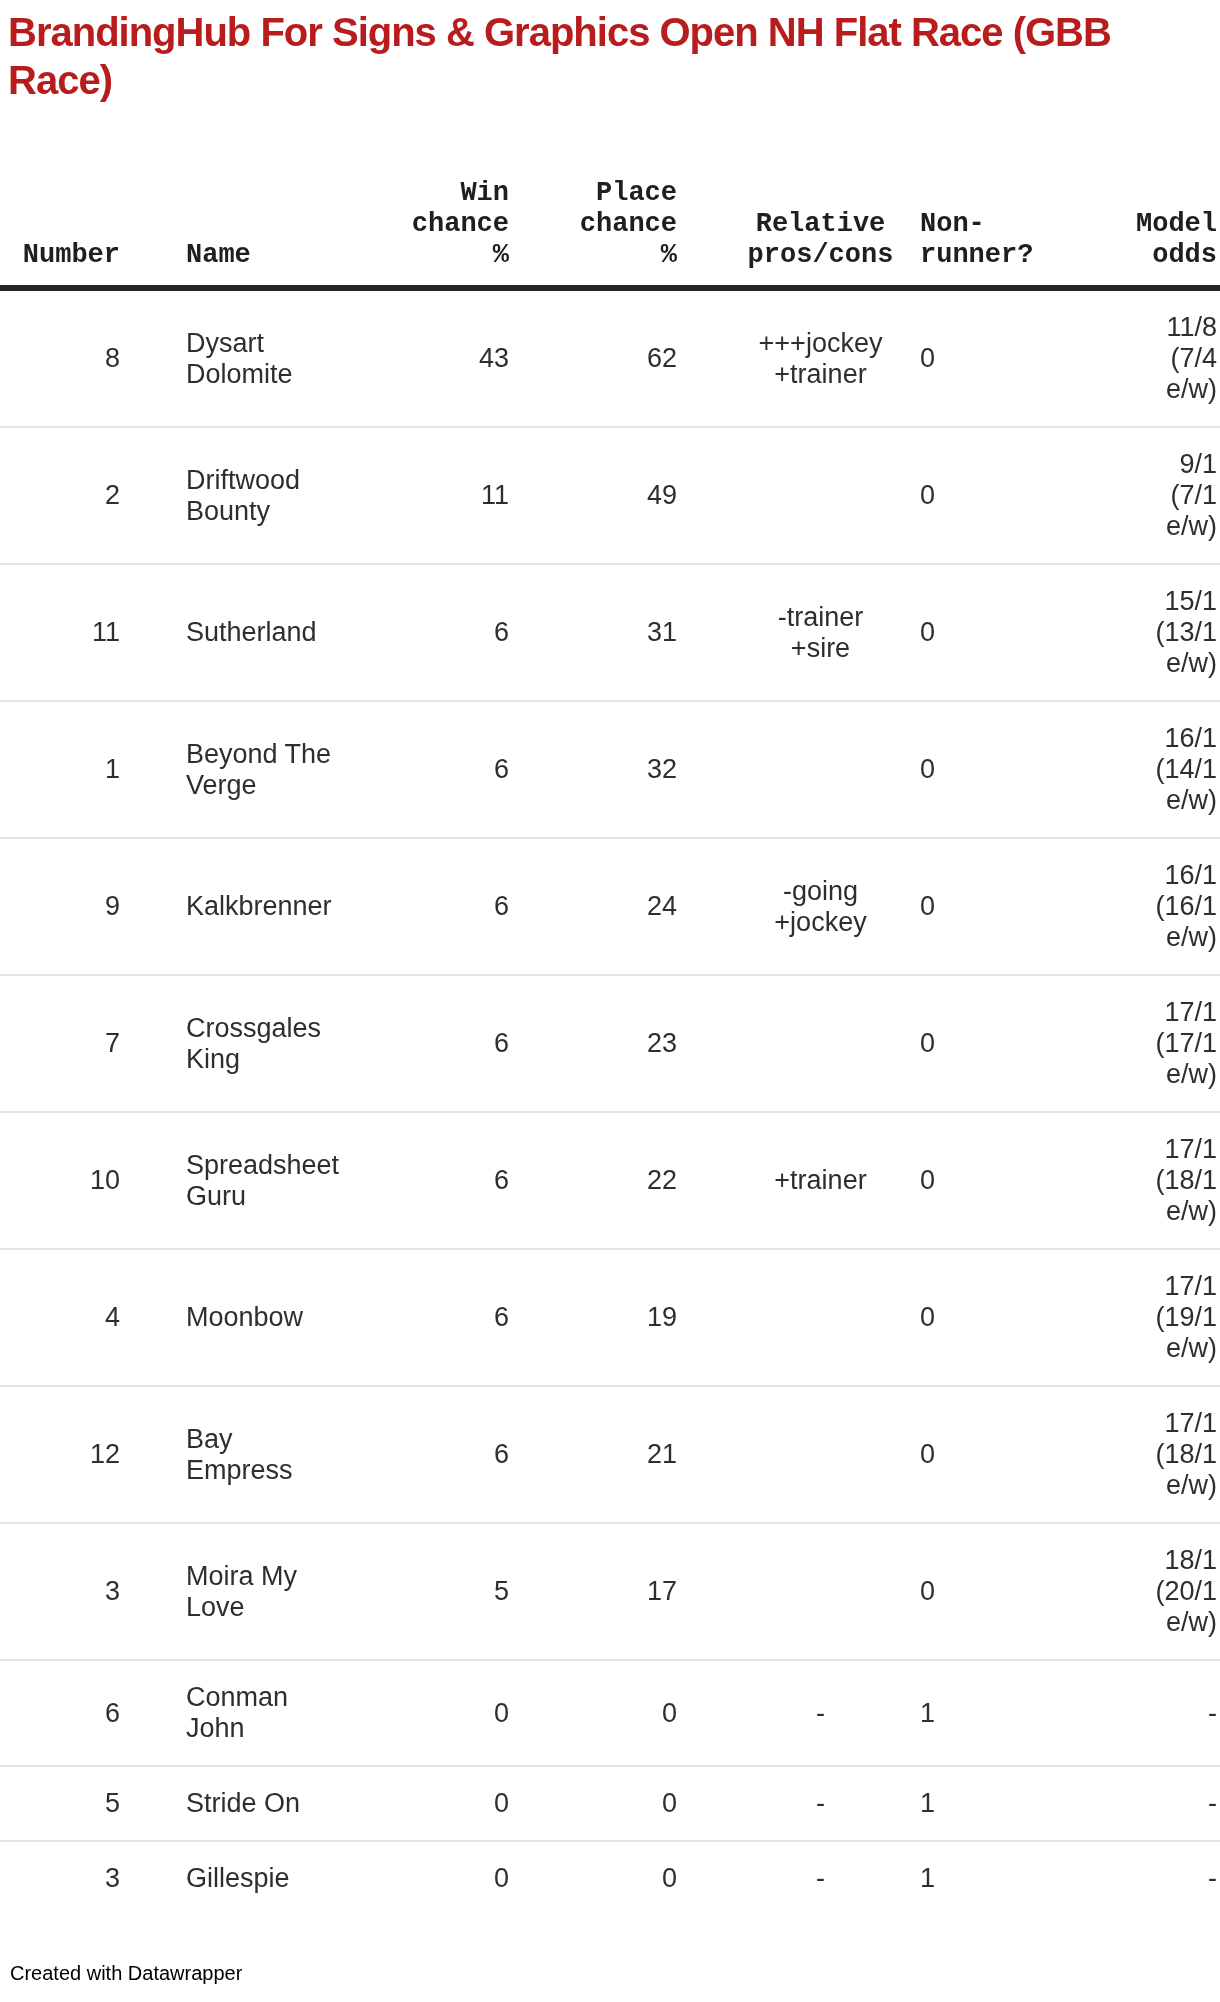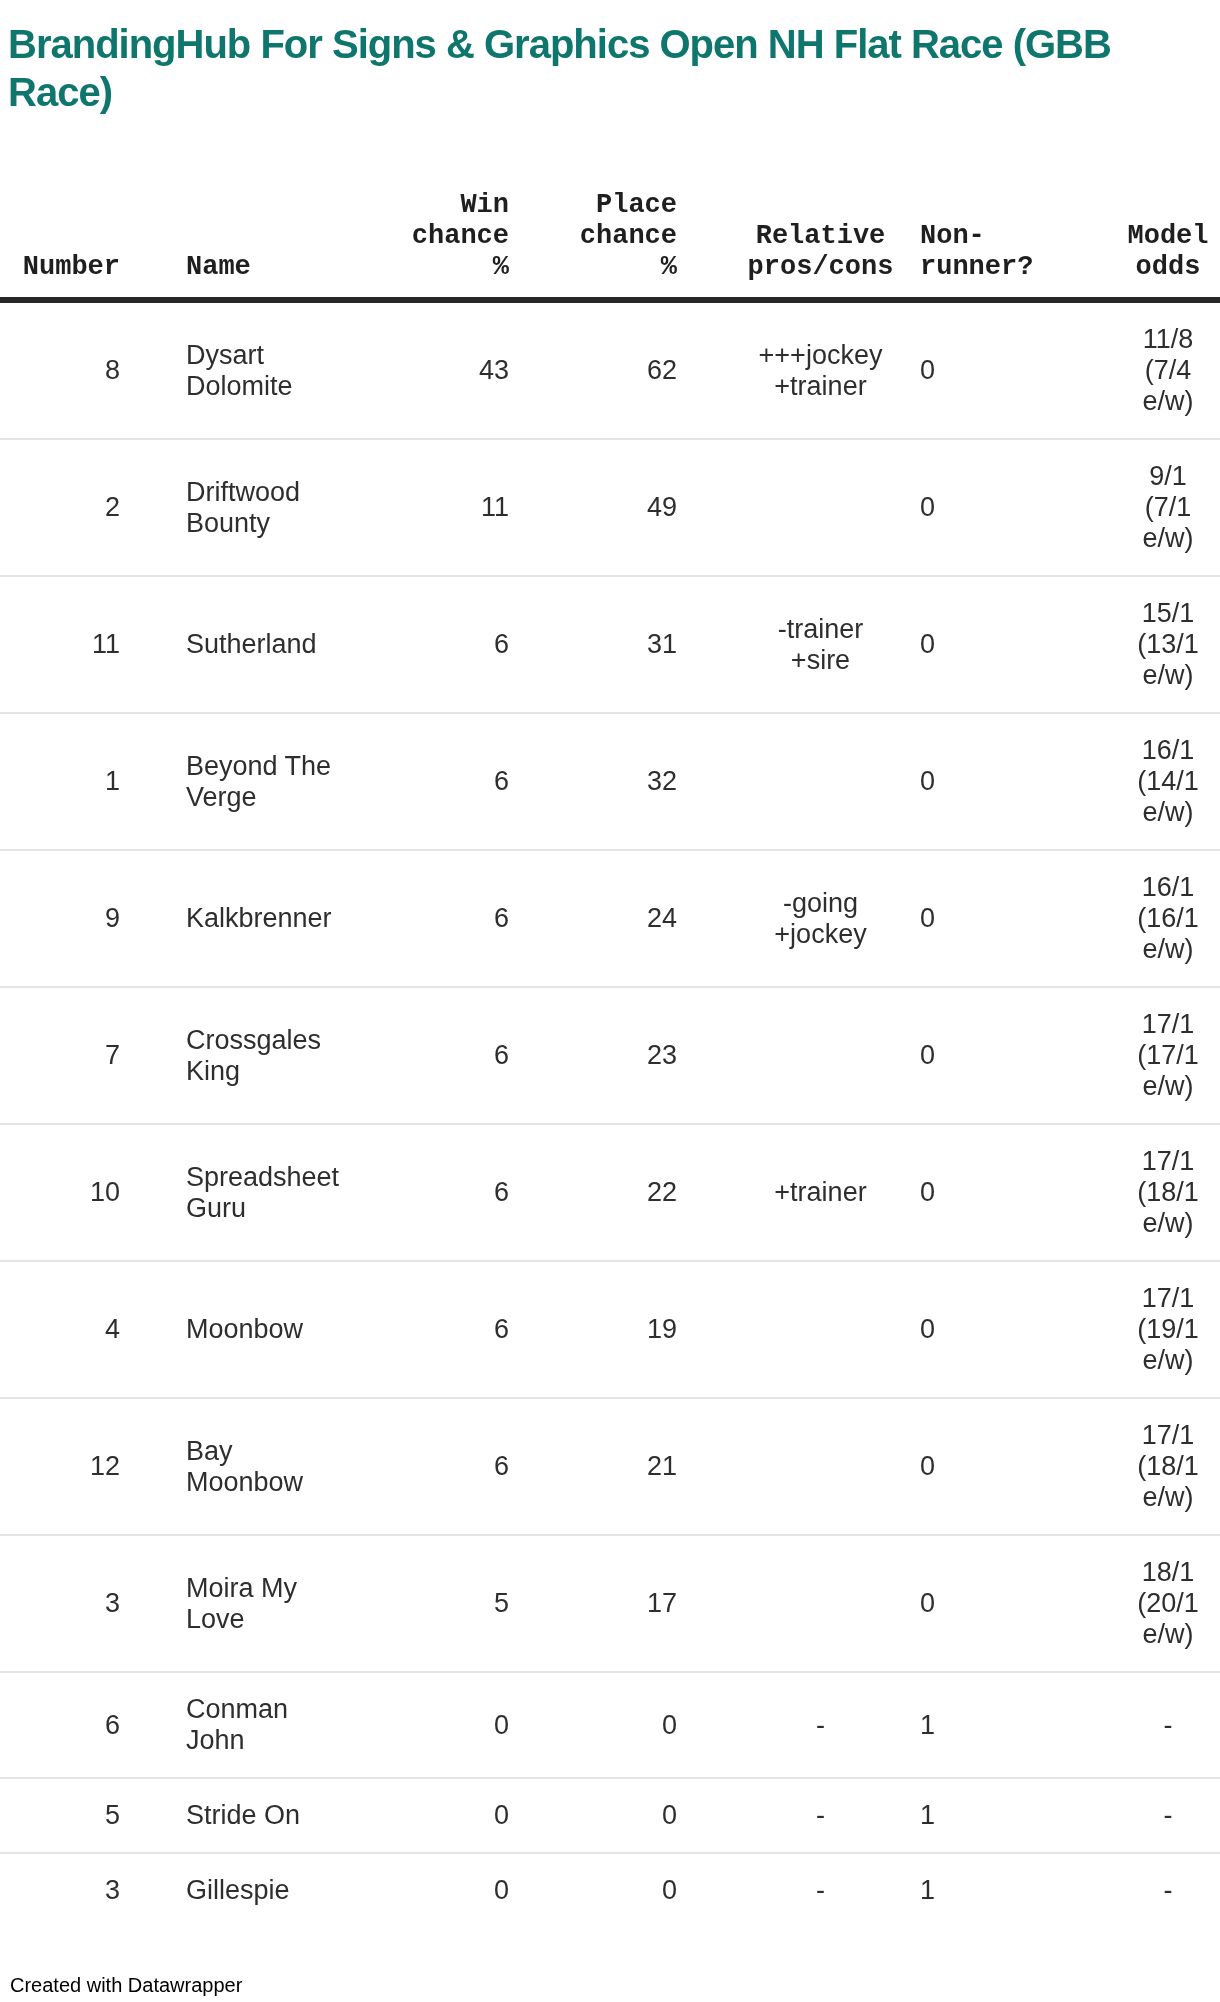--- a/index.html
+++ b/index.html
@@ -5,24 +5,24 @@
   * { box-sizing: border-box; }
   html,body { margin:0; padding:0; }
   body {
     width:1220px; height:2002px; overflow:hidden;
     background:#ffffff;
     font-family:"Liberation Sans","DejaVu Sans",sans-serif;
     color:#2e2e2e;
   }
   .page { width:1220px; }
   .chart-title {
-    margin:20px 8px 0 8px;
+    margin:8px 8px 0 8px;
     font-size:40px; line-height:48px; font-weight:700;
     letter-spacing:-1px;
-    color:#0f766e;
+    color:#b91c1c;
     white-space:pre-line;
   }
   table.race-table {
     border-collapse:collapse;
     table-layout:fixed;
     width:1220px;
   }
   th, td {
     font-size:27px;
     line-height:31px;
@@ -45,21 +45,21 @@
     border-bottom:2px solid #e4e4e4;
     color:#2e2e2e;
   }
   tbody tr:last-child td { border-bottom:none; }
   .c1 { width:153px; text-align:right; padding-left:4px;  padding-right:33px;margin-left:17px; }
   .c2 { width:227px; text-align:left;  padding-left:33px; padding-right:10px; }
   .c3 { width:129px; text-align:right; padding-left:10px; padding-right:0; }
   .c4 { width:168px; text-align:right; padding-left:30px; padding-right:0; }
   .c5 { width:233px; text-align:center;  padding-left:64px; padding-right:10px; }
   .c6 { width:143px; padding-left:10px; padding-right:0; }
-  .c7 { width:167px; text-align:center;  padding-left:66px; padding-right:3px; }
+  .c7 { width:167px; text-align:right;  padding-left:66px; padding-right:3px; }
   .footer-credit {
     margin:46px 10px 10px 10px;
     font-size:20px; line-height:24px;
     color:#000000;
     text-decoration:none;
     display:inline-block;
   }
 </style>
 </head>
 <body>
@@ -189,21 +189,21 @@
     <td class="c5"></td>
     <td class="c6">0</td>
     <td class="c7">17/1
 (19/1
 e/w)</td>
   </tr>
 
   <tr>
     <td class="c1">12</td>
     <td class="c2">Bay
-Moonbow</td>
+Empress</td>
     <td class="c3">6</td>
     <td class="c4">21</td>
     <td class="c5"></td>
     <td class="c6">0</td>
     <td class="c7">17/1
 (18/1
 e/w)</td>
   </tr>
 
   <tr>

